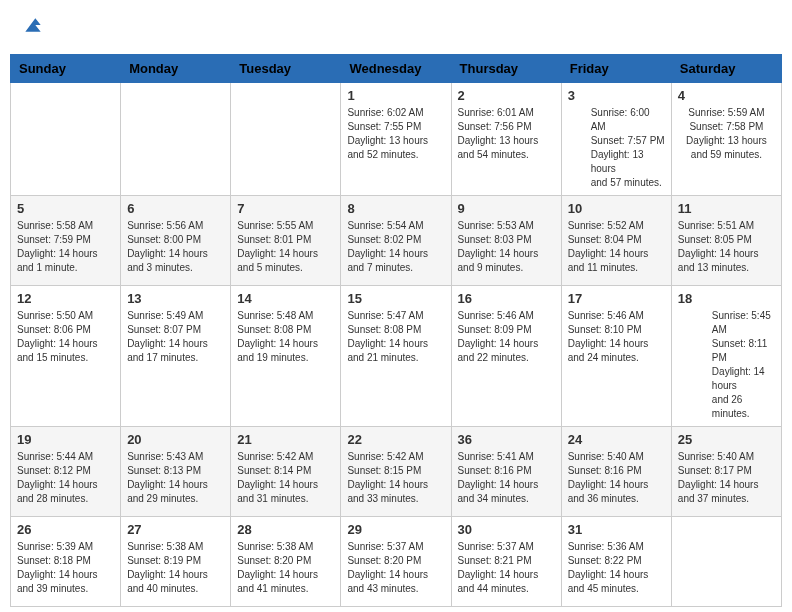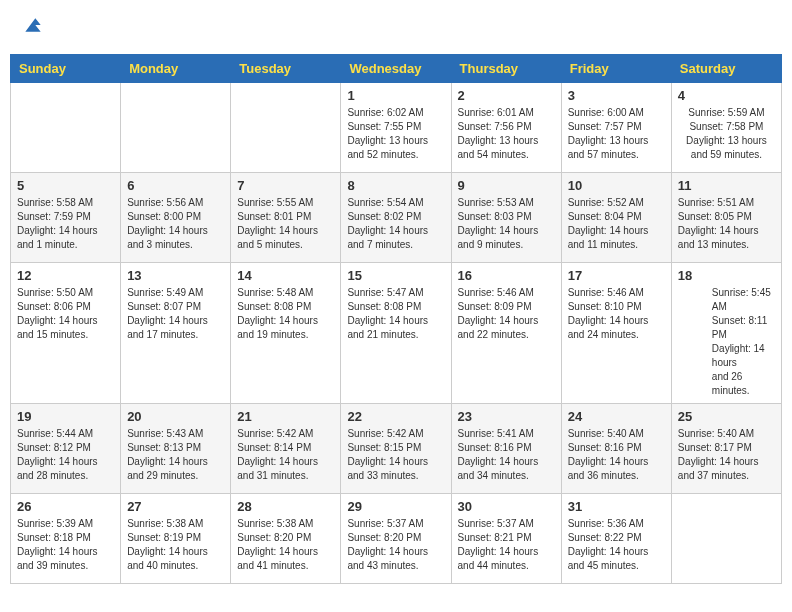--- a/index.html
+++ b/index.html
@@ -53,21 +53,21 @@
       font-size: 16px;
       color: #333;
     }
     .calendar-table {
       width: 100%;
       border-collapse: collapse;
       table-layout: fixed;
     }
     .calendar-table th {
       background-color: #2a6db5;
-      color: #fde047;
+      color: #000000;
       text-align: left;
       padding: 6px 8px;
       font-size: 13px;
       border: 1px solid #2a6db5;
     }
     .calendar-table td {
       border: 1px solid #ccc;
       vertical-align: top;
       padding: 5px 6px;
       height: 90px;
@@ -138,21 +138,21 @@
         </td>
         <td>
           <div class="day-number">2</div>
           <div class="day-info" style="white-space: pre-line;">Sunrise: 6:01 AM
 Sunset: 7:56 PM
 Daylight: 13 hours
 and 54 minutes.</div>
         </td>
         <td>
           <div class="day-number">3</div>
-          <div class="day-info" style="white-space: pre-line;">Sunrise: 6:00 AM
+          <div class="day-info" style="white-space: pre-line; margin-left: 23px;">Sunrise: 6:00 AM
 Sunset: 7:57 PM
 Daylight: 13 hours
 and 57 minutes.</div>
         </td>
         <td>
           <div class="day-number">4</div>
           <div class="day-info" style="white-space: pre-line; text-align: center;">Sunrise: 5:59 AM
 Sunset: 7:58 PM
 Daylight: 13 hours
 and 59 minutes.</div>
@@ -283,21 +283,21 @@
 and 31 minutes.</div>
         </td>
         <td>
           <div class="day-number">22</div>
           <div class="day-info" style="white-space: pre-line;">Sunrise: 5:42 AM
 Sunset: 8:15 PM
 Daylight: 14 hours
 and 33 minutes.</div>
         </td>
         <td>
-          <div class="day-number">23</div>
+          <div class="day-number">36</div>
           <div class="day-info" style="white-space: pre-line;">Sunrise: 5:41 AM
 Sunset: 8:16 PM
 Daylight: 14 hours
 and 34 minutes.</div>
         </td>
         <td>
           <div class="day-number">24</div>
           <div class="day-info" style="white-space: pre-line;">Sunrise: 5:40 AM
 Sunset: 8:16 PM
 Daylight: 14 hours

